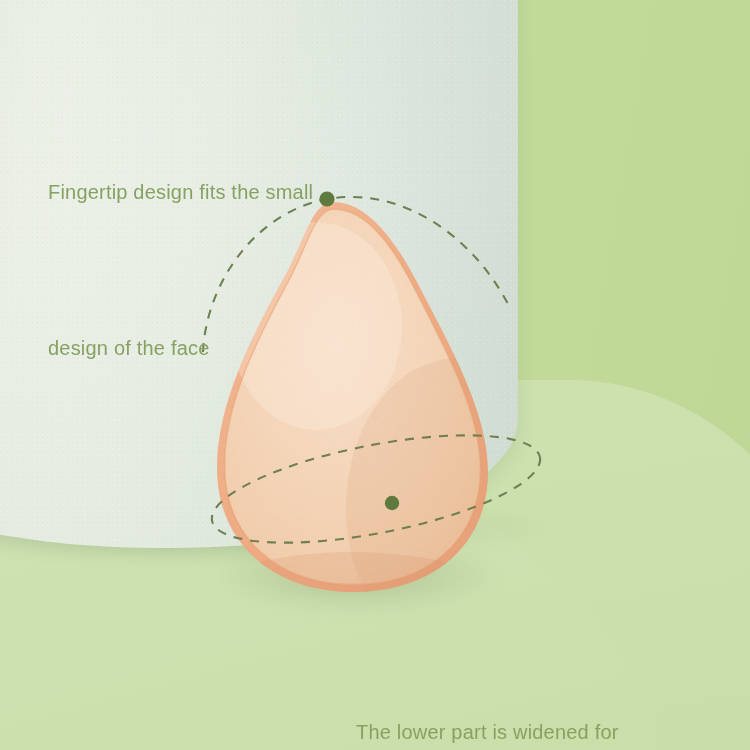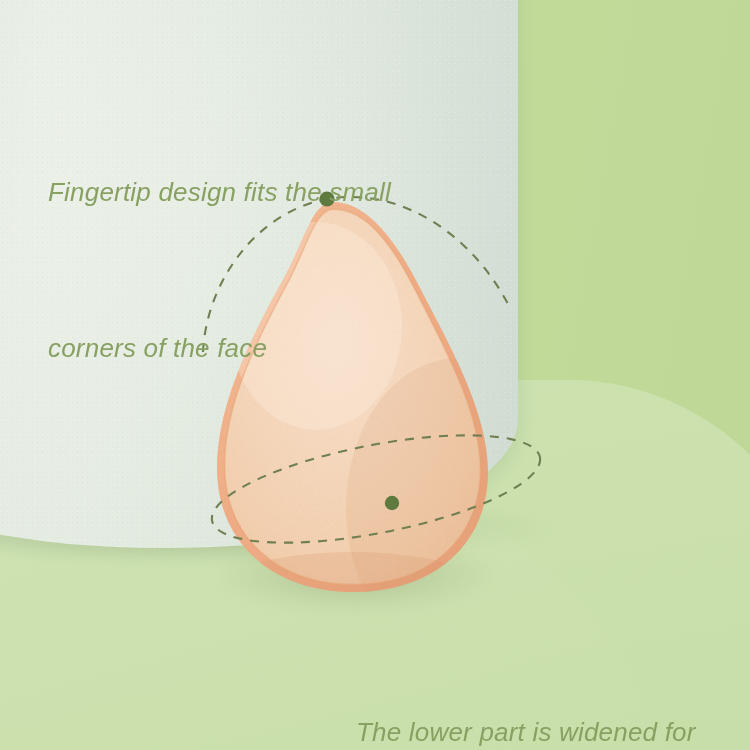--- a/index.html
+++ b/index.html
@@ -130,25 +130,24 @@
   .annotations {
     position: absolute;
     inset: 0;
   }
   .annotations svg { display:block; width:750px; height:750px; }
 
   
   .caption {
     position: absolute;
     color: #88a162;
-    font-size: 26px;
+    font-size: 20px;
     line-height: 52px;
     letter-spacing: .2px;
     white-space: pre;
-    font-style: italic;
   }
   .caption-top    { left: 48px;  top: 62px; }
   .caption-bottom { left: 356px; top: 602px; }
   .caption .line { display: block; }
 </style>
 </head>
 <body>
 
 <div id="stage">
 
@@ -230,21 +229,21 @@
 
       <ellipse cx="376" cy="489" rx="167" ry="44" transform="rotate(-11 376 489)" fill="none" stroke="#6f7f52" stroke-width="2.1" stroke-dasharray="9 8"></ellipse>
 
       <circle cx="327" cy="199" r="7.6" fill="#5e7a3e"></circle>
       <circle cx="392" cy="503" r="7.2" fill="#5e7a3e"></circle>
     </svg>
   </div>
 
   <div class="caption caption-top">
     <span class="line">Fingertip design fits the small</span>
-    <span class="line">corners of the face</span>
+    <span class="line">design of the face</span>
   </div>
 
   <div class="caption caption-bottom">
     <span class="line">The lower part is widened for</span>
     
   </div>
 
 </div>
 
 </body></html>

